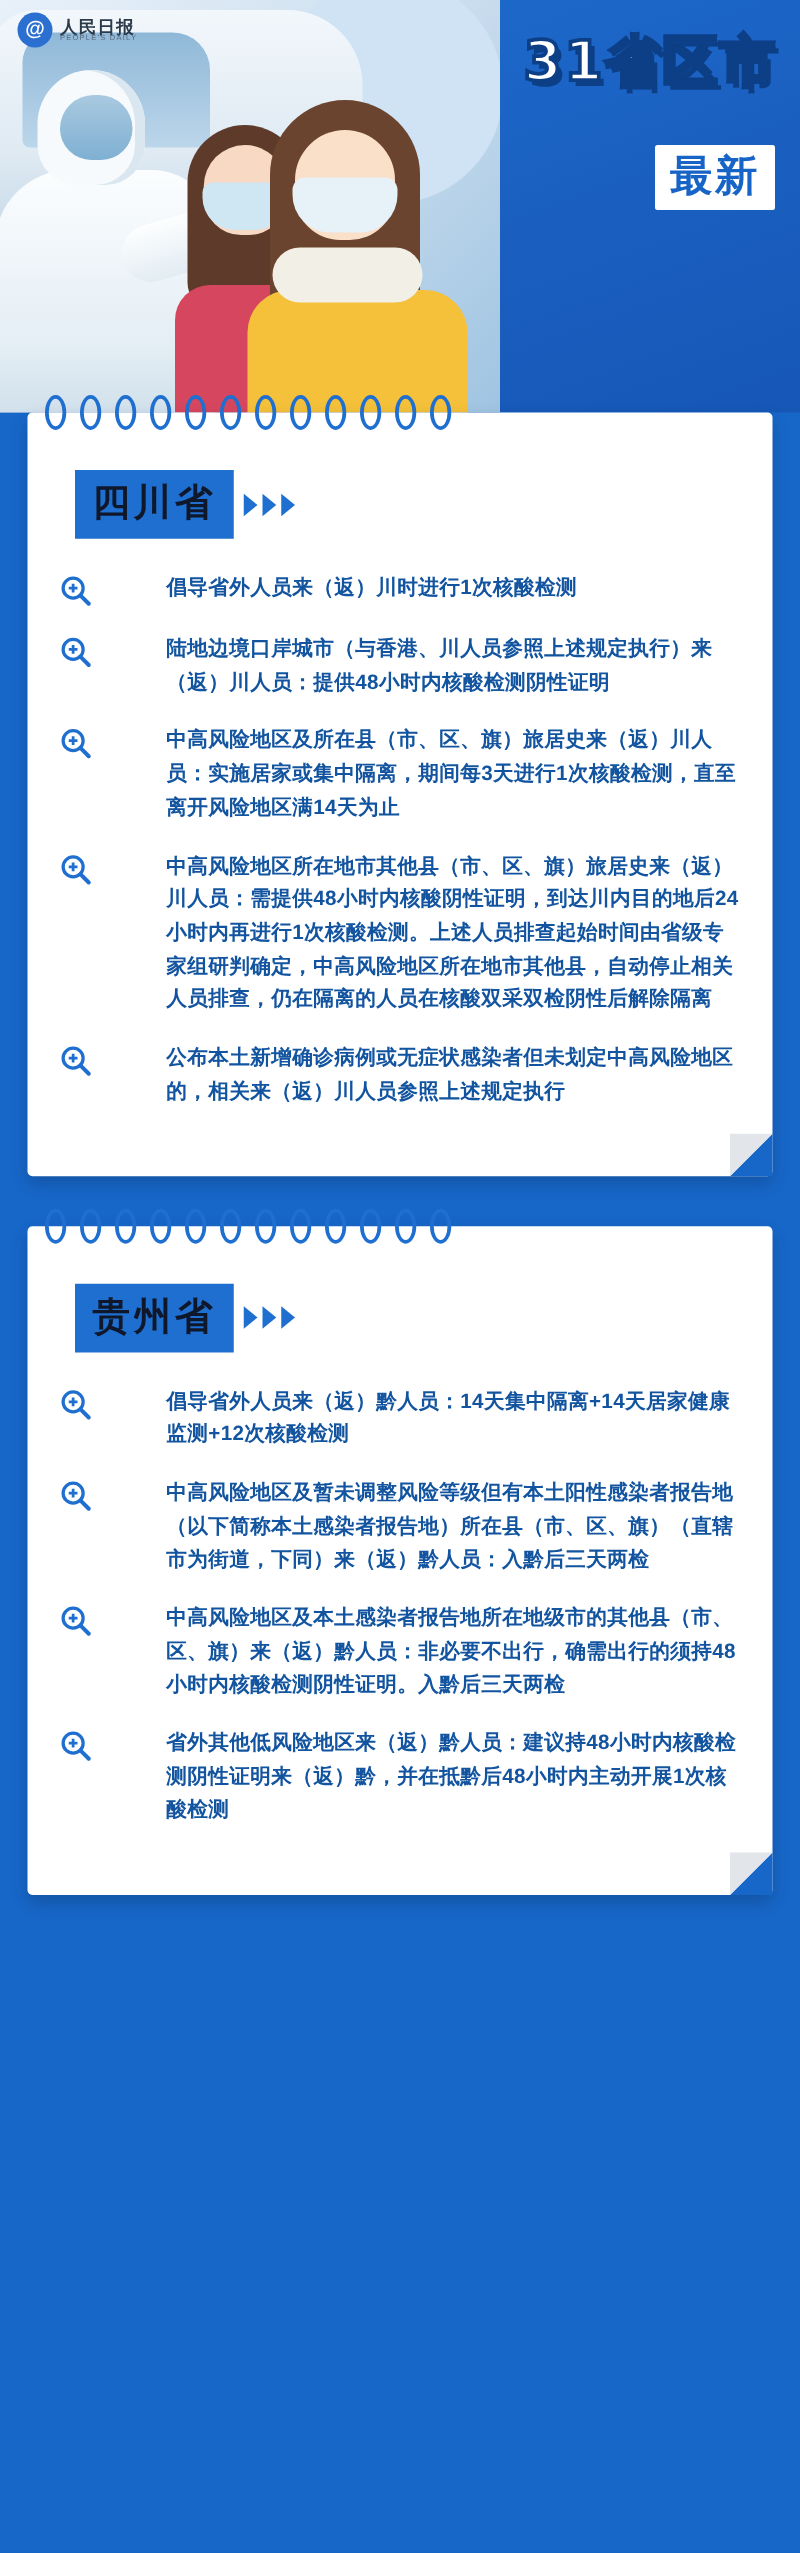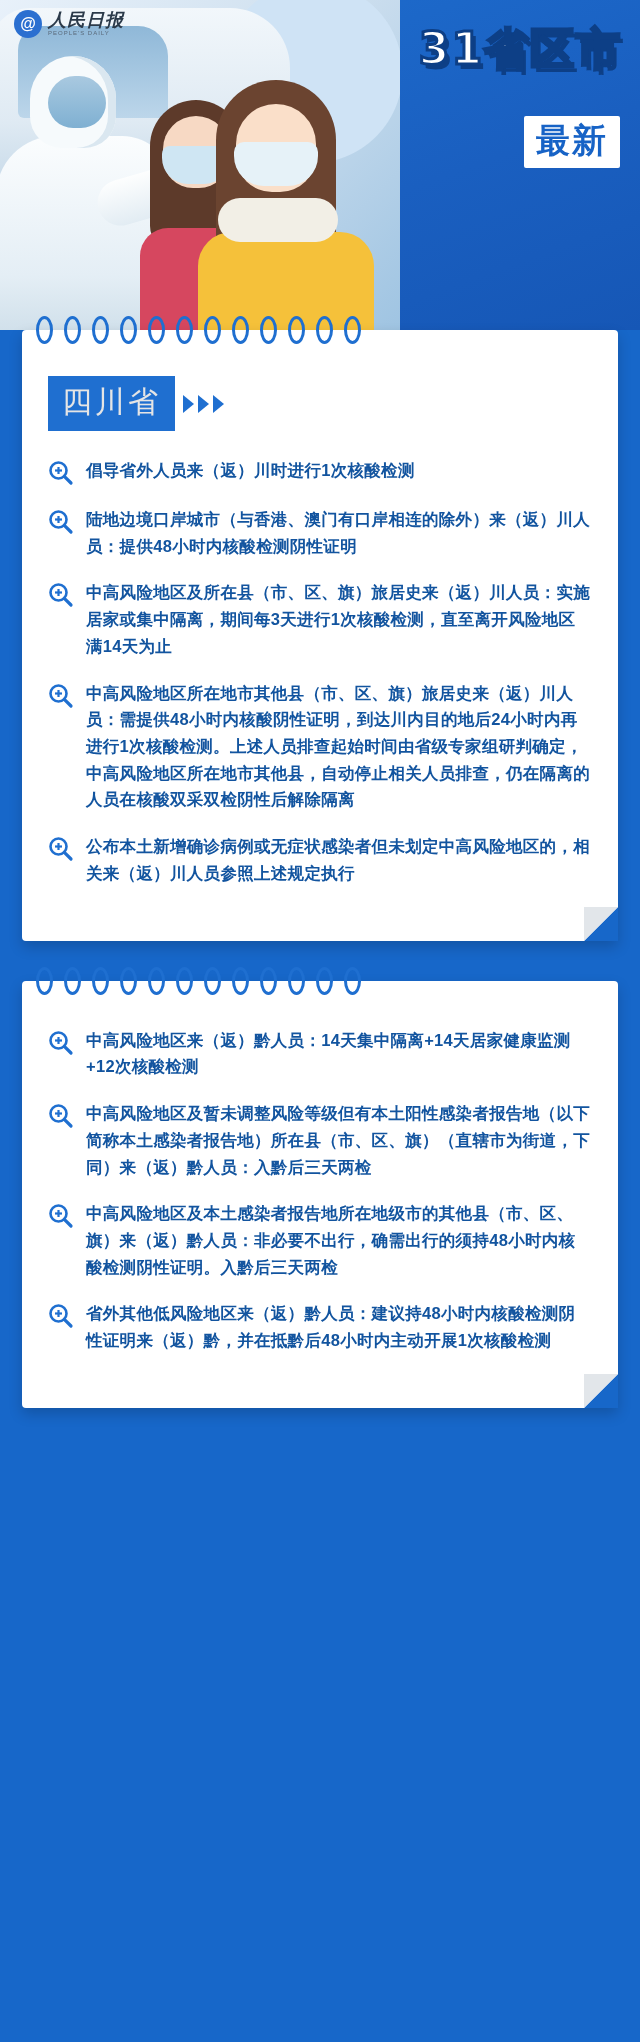--- a/index.html
+++ b/index.html
@@ -150,21 +150,21 @@
     display: flex; align-items: center; gap: 6px;
     z-index: 5;
   }
   .logo-badge {
     width: 28px; height: 28px; border-radius: 50%;
     background: #2b6fd0; color: #fff;
     display: flex; align-items: center; justify-content: center;
     font-size: 16px; font-weight: bold;
   }
   .logo-text { line-height: 1.05; }
-  .logo-cn { color: #2b3a4a; font-size: 18px; font-weight: bold; letter-spacing: 1px; font-style: italic;}
+  .logo-cn { color: #2b3a4a; font-size: 14px; font-weight: bold; letter-spacing: 1px;}
   .logo-en { color: #5a6a7a; font-size: 6px; letter-spacing: 1px; }
 
   
   .title-main {
     position: absolute; right: 18px; top: 20px;
     font-size: 44px; font-weight: 900; letter-spacing: 2px;
     color: #ffffff;
     -webkit-text-stroke: 3px #0d3f86;
     text-shadow: 4px 5px 0 #0d3f86;
     font-family: "DejaVu Sans", sans-serif;
@@ -223,25 +223,26 @@
     border: 3px solid #1f6fd0;
     border-radius: 50%;
     background: transparent;
   }
   .prov-head {
     display: flex; align-items: center; gap: 8px;
     margin-bottom: 26px;
   }
   .prov-name {
     background: #1f6fd0;
-    color: #e5e5e5;
-    font-size: 30px; font-weight: 400;
+    color: #0f172a;
+    font-size: 30px; font-weight: 700;
     letter-spacing: 3px;
     padding: 6px 14px 8px 14px;
     display: inline-block;
+    margin-left: 12px;
   }
   .arrows { display: flex; gap: 4px; align-items: center; }
   .arrow {
     width: 0; height: 0;
     border-style: solid;
     border-width: 9px 0 9px 11px;
     border-color: transparent transparent transparent #1f6fd0;
   }
   .item {
     display: flex; gap: 12px;
@@ -255,20 +256,21 @@
     position: relative;
   }
   .bullet-icon svg { display: block; }
   .item-text {
     font-size: 16.5px;
     line-height: 1.62;
     color: #12549f;
     font-weight: 700;
     letter-spacing: 0.3px;
     font-family: "Liberation Sans", "DejaVu Sans", sans-serif;
+    margin-left: 47px;
   }
 </style>
 </head>
 <body>
 
 <div class="page">
 
   <div class="header">
     <div class="header-photo">
       <div class="photo-car"></div>
@@ -343,21 +345,21 @@
 
     <div class="item">
       <span class="bullet-icon">
         <svg width="26" height="26" viewBox="0 0 26 26">
           <circle cx="10.5" cy="10.5" r="8" fill="none" stroke="#1f6fd0" stroke-width="2.6"></circle>
           <line x1="7" y1="10.5" x2="14" y2="10.5" stroke="#1f6fd0" stroke-width="2.2"></line>
           <line x1="10.5" y1="7" x2="10.5" y2="14" stroke="#1f6fd0" stroke-width="2.2"></line>
           <line x1="16.3" y1="16.3" x2="23" y2="23" stroke="#1f6fd0" stroke-width="3.2" stroke-linecap="round"></line>
         </svg>
       </span>
-      <div class="item-text">陆地边境口岸城市（与香港、澳门有口岸相连的除外）来（返）川人员：提供48小时内核酸检测阴性证明</div>
+      <div class="item-text">陆地边境口岸城市（与香港、川人员参照上述规定执行）来（返）川人员：提供48小时内核酸检测阴性证明</div>
     </div>
 
     <div class="item">
       <span class="bullet-icon">
         <svg width="26" height="26" viewBox="0 0 26 26">
           <circle cx="10.5" cy="10.5" r="8" fill="none" stroke="#1f6fd0" stroke-width="2.6"></circle>
           <line x1="7" y1="10.5" x2="14" y2="10.5" stroke="#1f6fd0" stroke-width="2.2"></line>
           <line x1="10.5" y1="7" x2="10.5" y2="14" stroke="#1f6fd0" stroke-width="2.2"></line>
           <line x1="16.3" y1="16.3" x2="23" y2="23" stroke="#1f6fd0" stroke-width="3.2" stroke-linecap="round"></line>
         </svg>
@@ -399,31 +401,39 @@
       <div class="ring"></div>
       <div class="ring"></div>
       <div class="ring"></div>
       <div class="ring"></div>
       <div class="ring"></div>
       <div class="ring"></div>
       <div class="ring"></div>
       <div class="ring"></div>
     </div>
 
-
-    <div class="item">
-      <span class="bullet-icon">
-        <svg width="26" height="26" viewBox="0 0 26 26">
-          <circle cx="10.5" cy="10.5" r="8" fill="none" stroke="#1f6fd0" stroke-width="2.6"></circle>
-          <line x1="7" y1="10.5" x2="14" y2="10.5" stroke="#1f6fd0" stroke-width="2.2"></line>
-          <line x1="10.5" y1="7" x2="10.5" y2="14" stroke="#1f6fd0" stroke-width="2.2"></line>
-          <line x1="16.3" y1="16.3" x2="23" y2="23" stroke="#1f6fd0" stroke-width="3.2" stroke-linecap="round"></line>
-        </svg>
-      </span>
-      <div class="item-text">中高风险地区来（返）黔人员：14天集中隔离+14天居家健康监测+12次核酸检测</div>
+    <div class="prov-head">
+      <div class="prov-name">贵州省</div>
+      <div class="arrows">
+        <div class="arrow"></div>
+        <div class="arrow"></div>
+        <div class="arrow"></div>
+      </div>
+    </div>
+
+    <div class="item">
+      <span class="bullet-icon">
+        <svg width="26" height="26" viewBox="0 0 26 26">
+          <circle cx="10.5" cy="10.5" r="8" fill="none" stroke="#1f6fd0" stroke-width="2.6"></circle>
+          <line x1="7" y1="10.5" x2="14" y2="10.5" stroke="#1f6fd0" stroke-width="2.2"></line>
+          <line x1="10.5" y1="7" x2="10.5" y2="14" stroke="#1f6fd0" stroke-width="2.2"></line>
+          <line x1="16.3" y1="16.3" x2="23" y2="23" stroke="#1f6fd0" stroke-width="3.2" stroke-linecap="round"></line>
+        </svg>
+      </span>
+      <div class="item-text">倡导省外人员来（返）黔人员：14天集中隔离+14天居家健康监测+12次核酸检测</div>
     </div>
 
     <div class="item">
       <span class="bullet-icon">
         <svg width="26" height="26" viewBox="0 0 26 26">
           <circle cx="10.5" cy="10.5" r="8" fill="none" stroke="#1f6fd0" stroke-width="2.6"></circle>
           <line x1="7" y1="10.5" x2="14" y2="10.5" stroke="#1f6fd0" stroke-width="2.2"></line>
           <line x1="10.5" y1="7" x2="10.5" y2="14" stroke="#1f6fd0" stroke-width="2.2"></line>
           <line x1="16.3" y1="16.3" x2="23" y2="23" stroke="#1f6fd0" stroke-width="3.2" stroke-linecap="round"></line>
         </svg>

